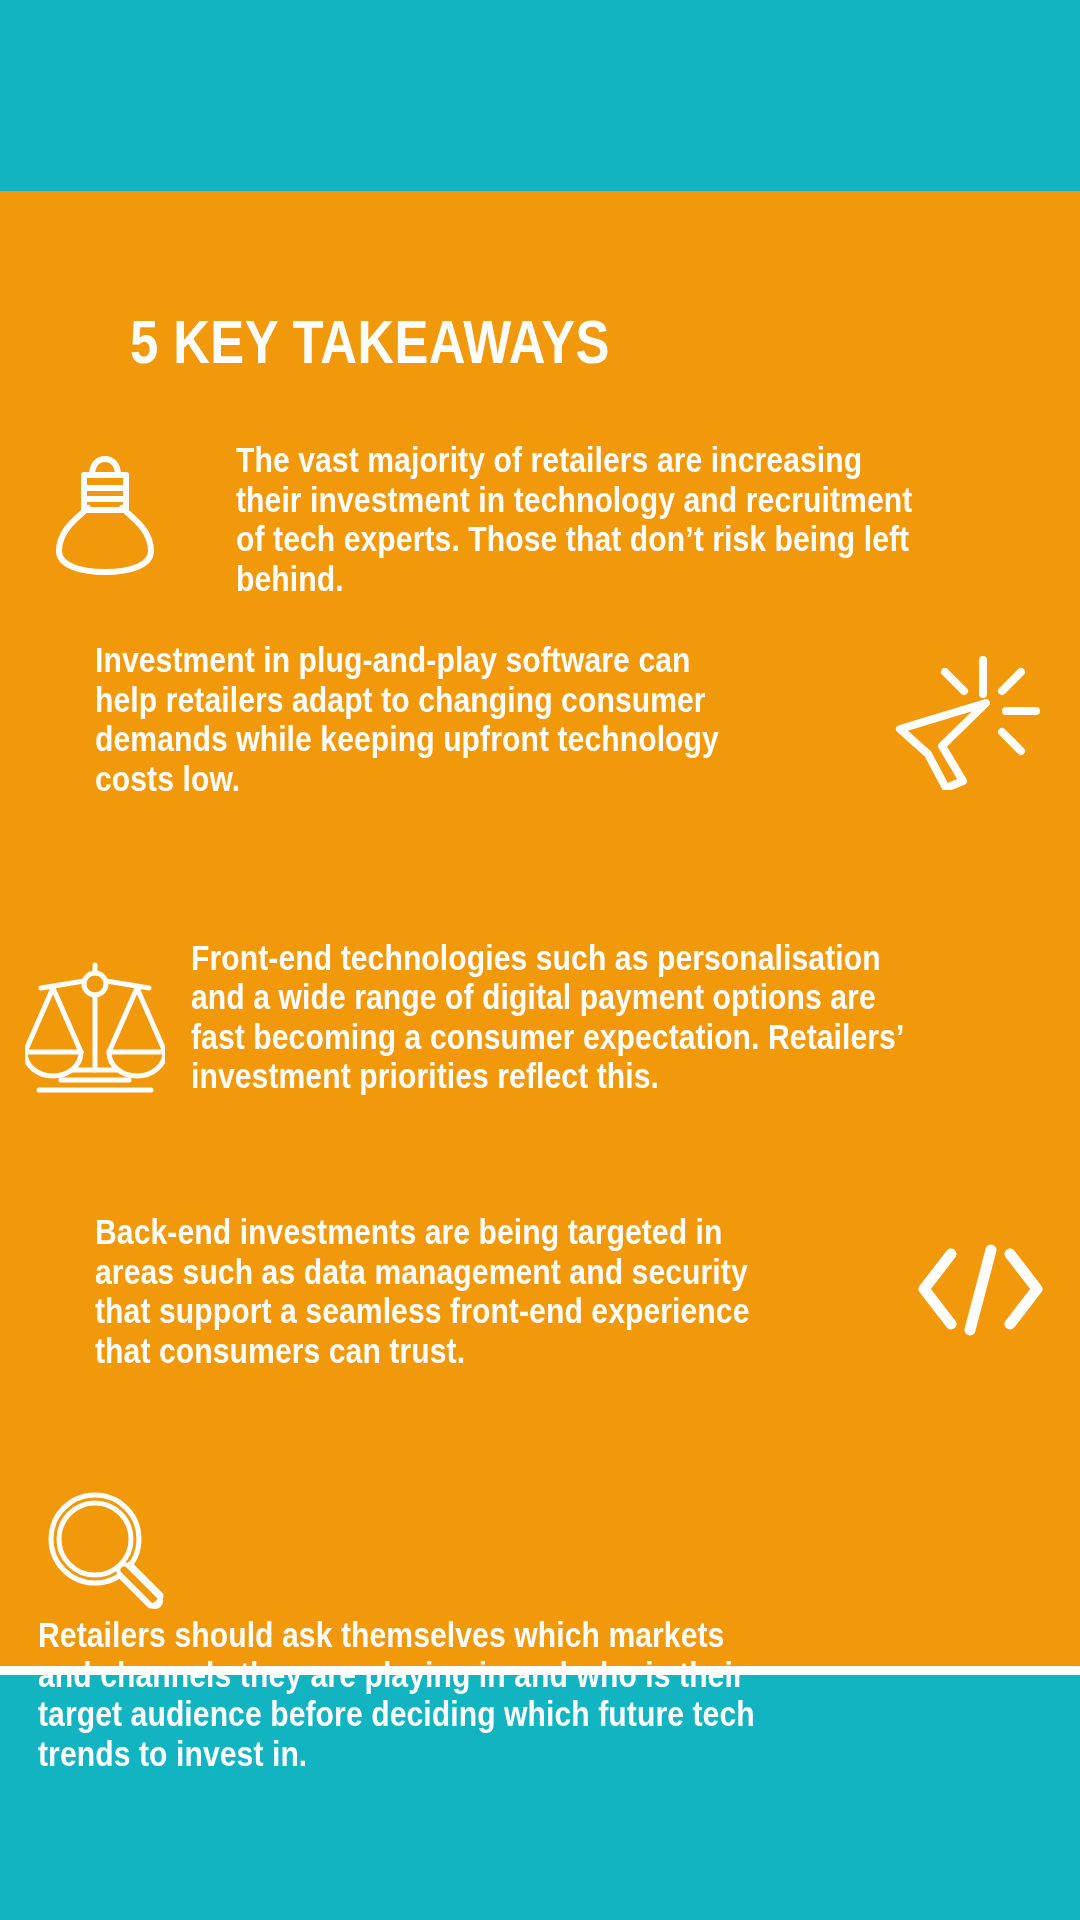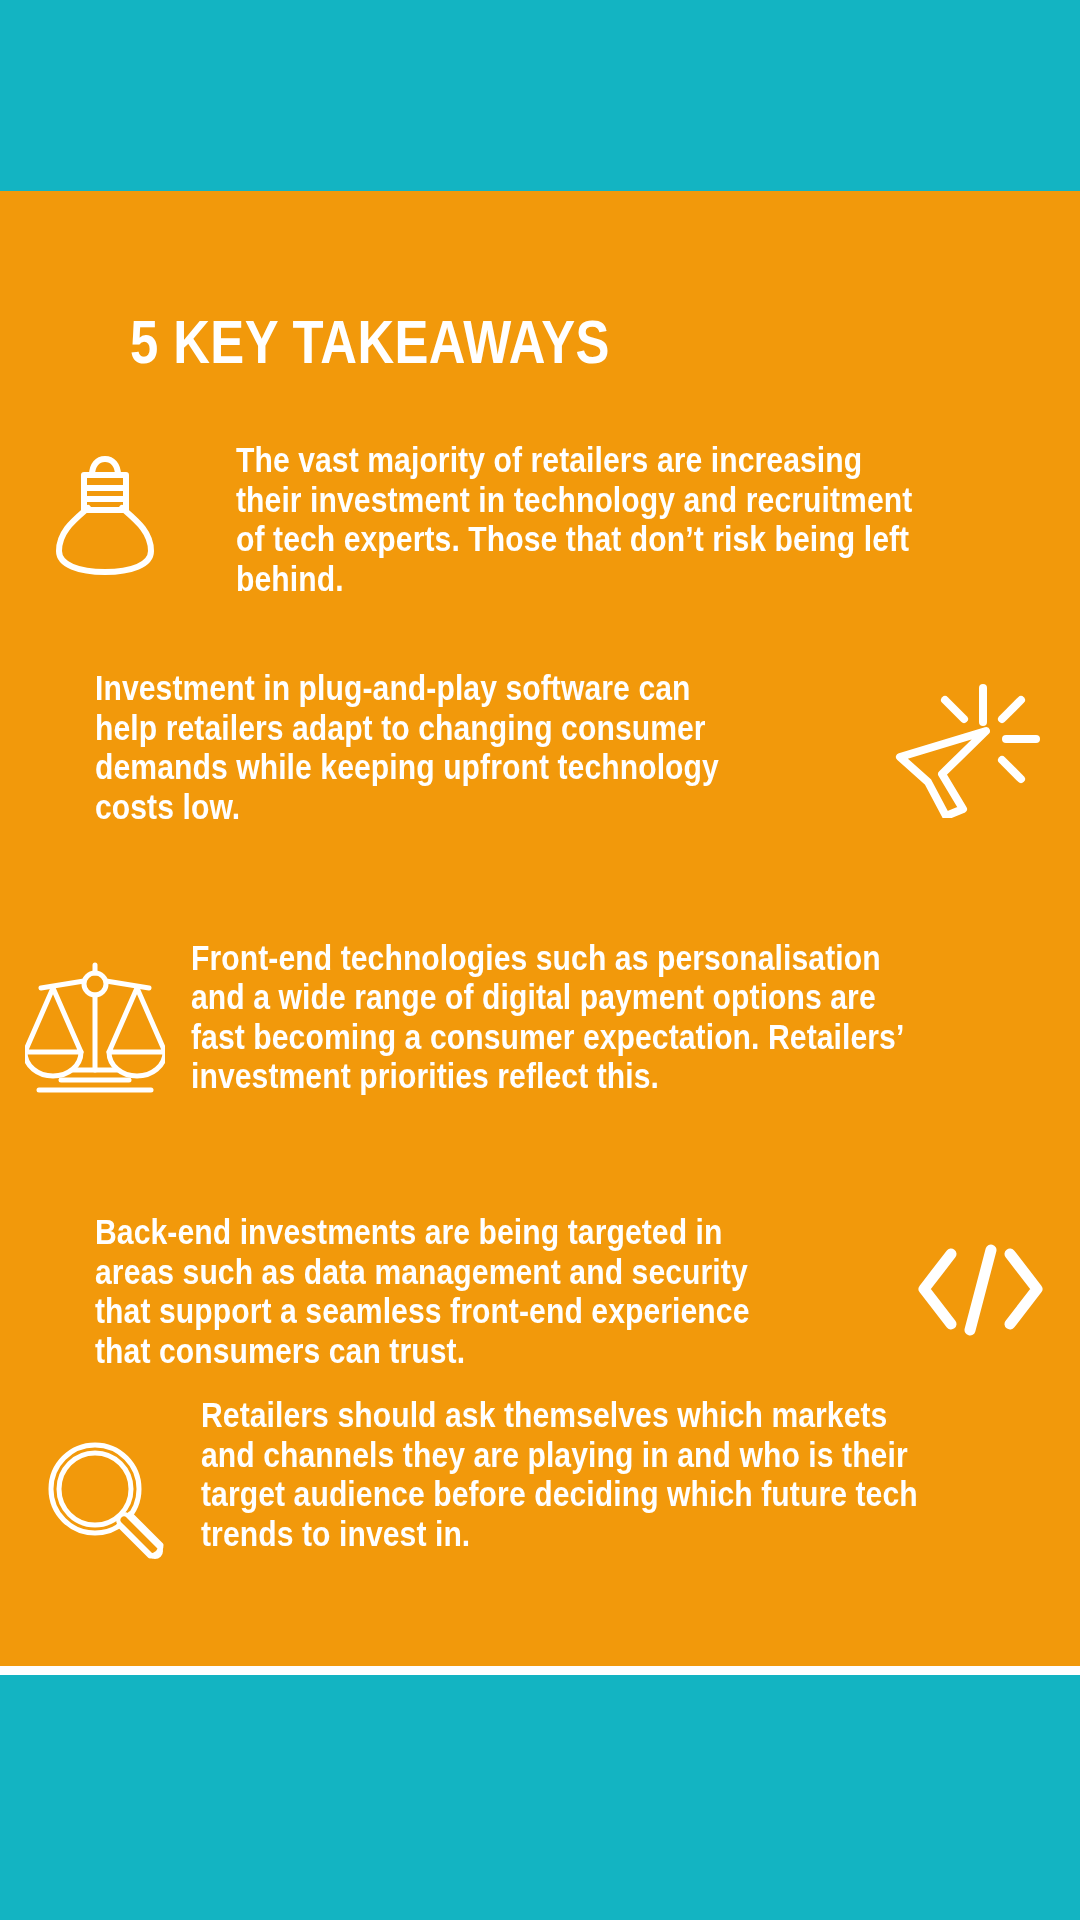--- a/index.html
+++ b/index.html
@@ -94,33 +94,33 @@
     transform: scaleX(0.86);
     transform-origin: left top;
     letter-spacing: 0.1px;
   }
 
   
   #row-1 { left: 40px;  top: 440px;  width: 1000px; gap: 32px; }
   #row-1 .icon-slot   { width: 130px; margin-right: 34px; padding-top: 8px; }
   #row-1 .takeaway-text { width: 830px; }
 
-  #row-2 { left: 95px;  top: 640px;  width: 960px; margin-top: 28px; }
+  #row-2 { left: 95px;  top: 640px;  width: 960px; }
   #row-2 .icon-slot   { width: 175px; margin-left: 20px; padding-top: 10px; }
   #row-2 .takeaway-text { width: 870px; }
 
   #row-3 { left: 22px;  top: 930px;  width: 1020px; align-items: flex-end; }
   #row-3 .icon-slot   { width: 145px; margin-right: 24px; padding-top: 30px; }
   #row-3 .takeaway-text { width: 860px; }
 
   #row-4 { left: 95px;  top: 1212px; width: 960px; }
   #row-4 .icon-slot   { width: 150px; margin-left: 12px; padding-top: 30px; }
   #row-4 .takeaway-text { width: 860px; }
 
-  #row-5 { left: 38px;  top: 1395px; width: 1010px; }
+  #row-5 { left: 38px;  top: 1445px; width: 1010px; flex-direction: column; }
   #row-5 .icon-slot   { width: 135px; margin-right: 28px; padding-top: 42px; }
   #row-5 .takeaway-text { width: 840px; }
 </style>
 </head>
 <body>
 
 <div id="card">
 
   <div class="band-top"></div>
   <div class="body-panel"></div>

